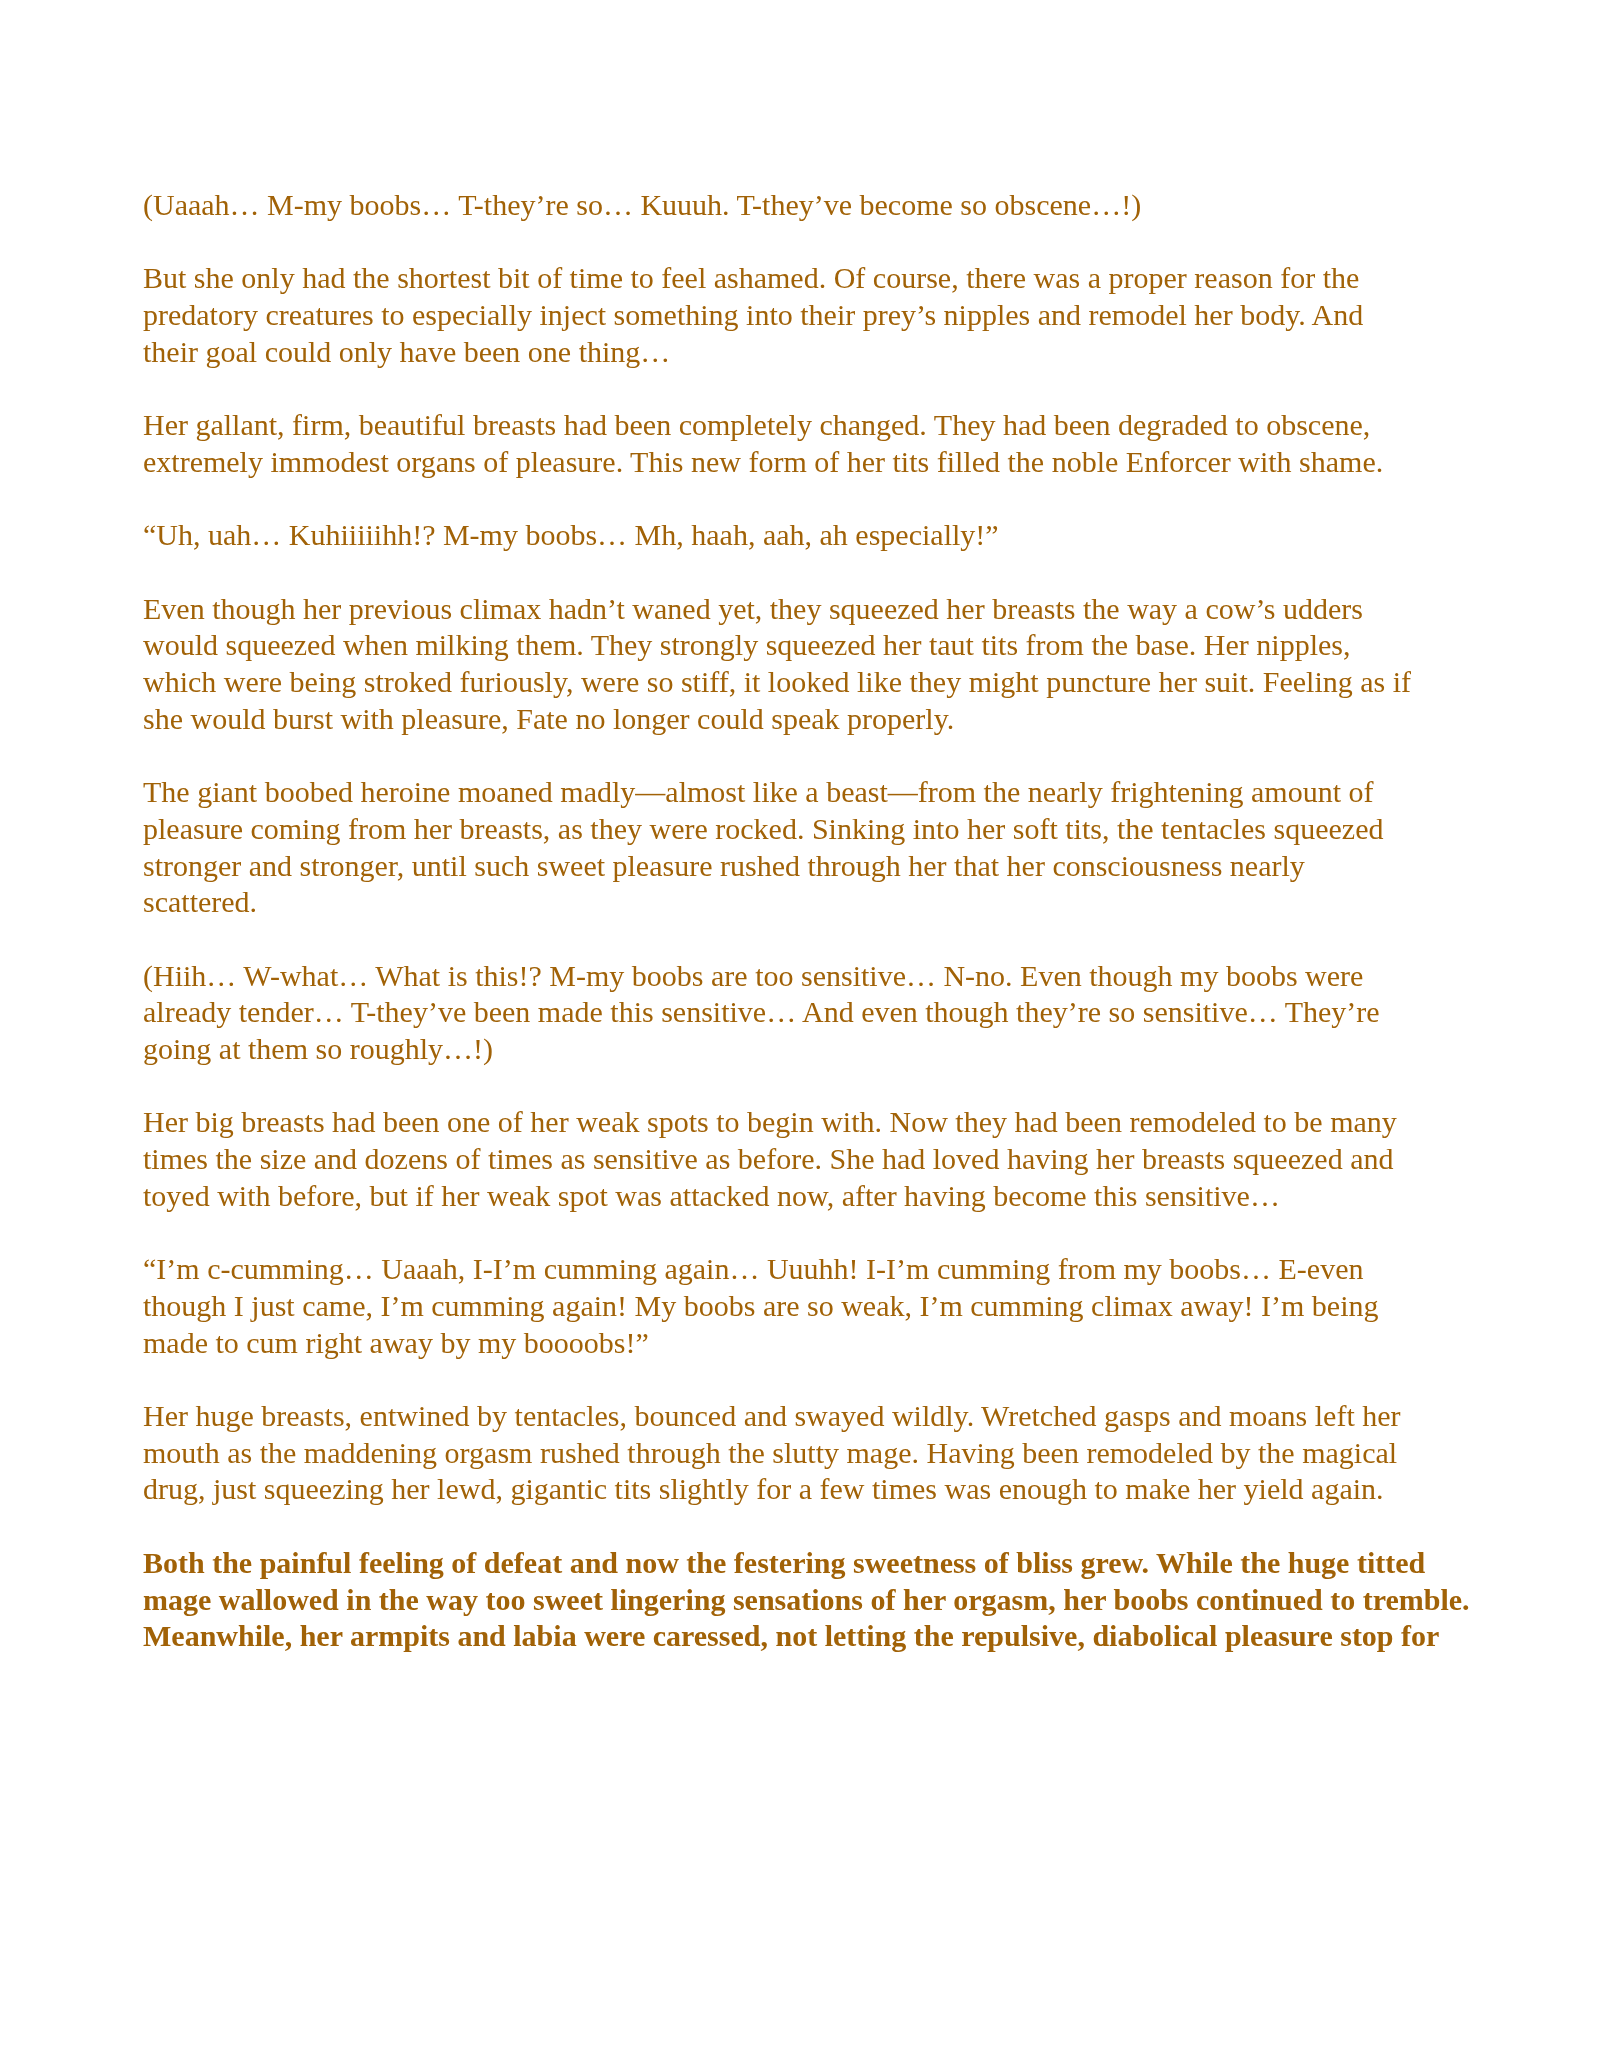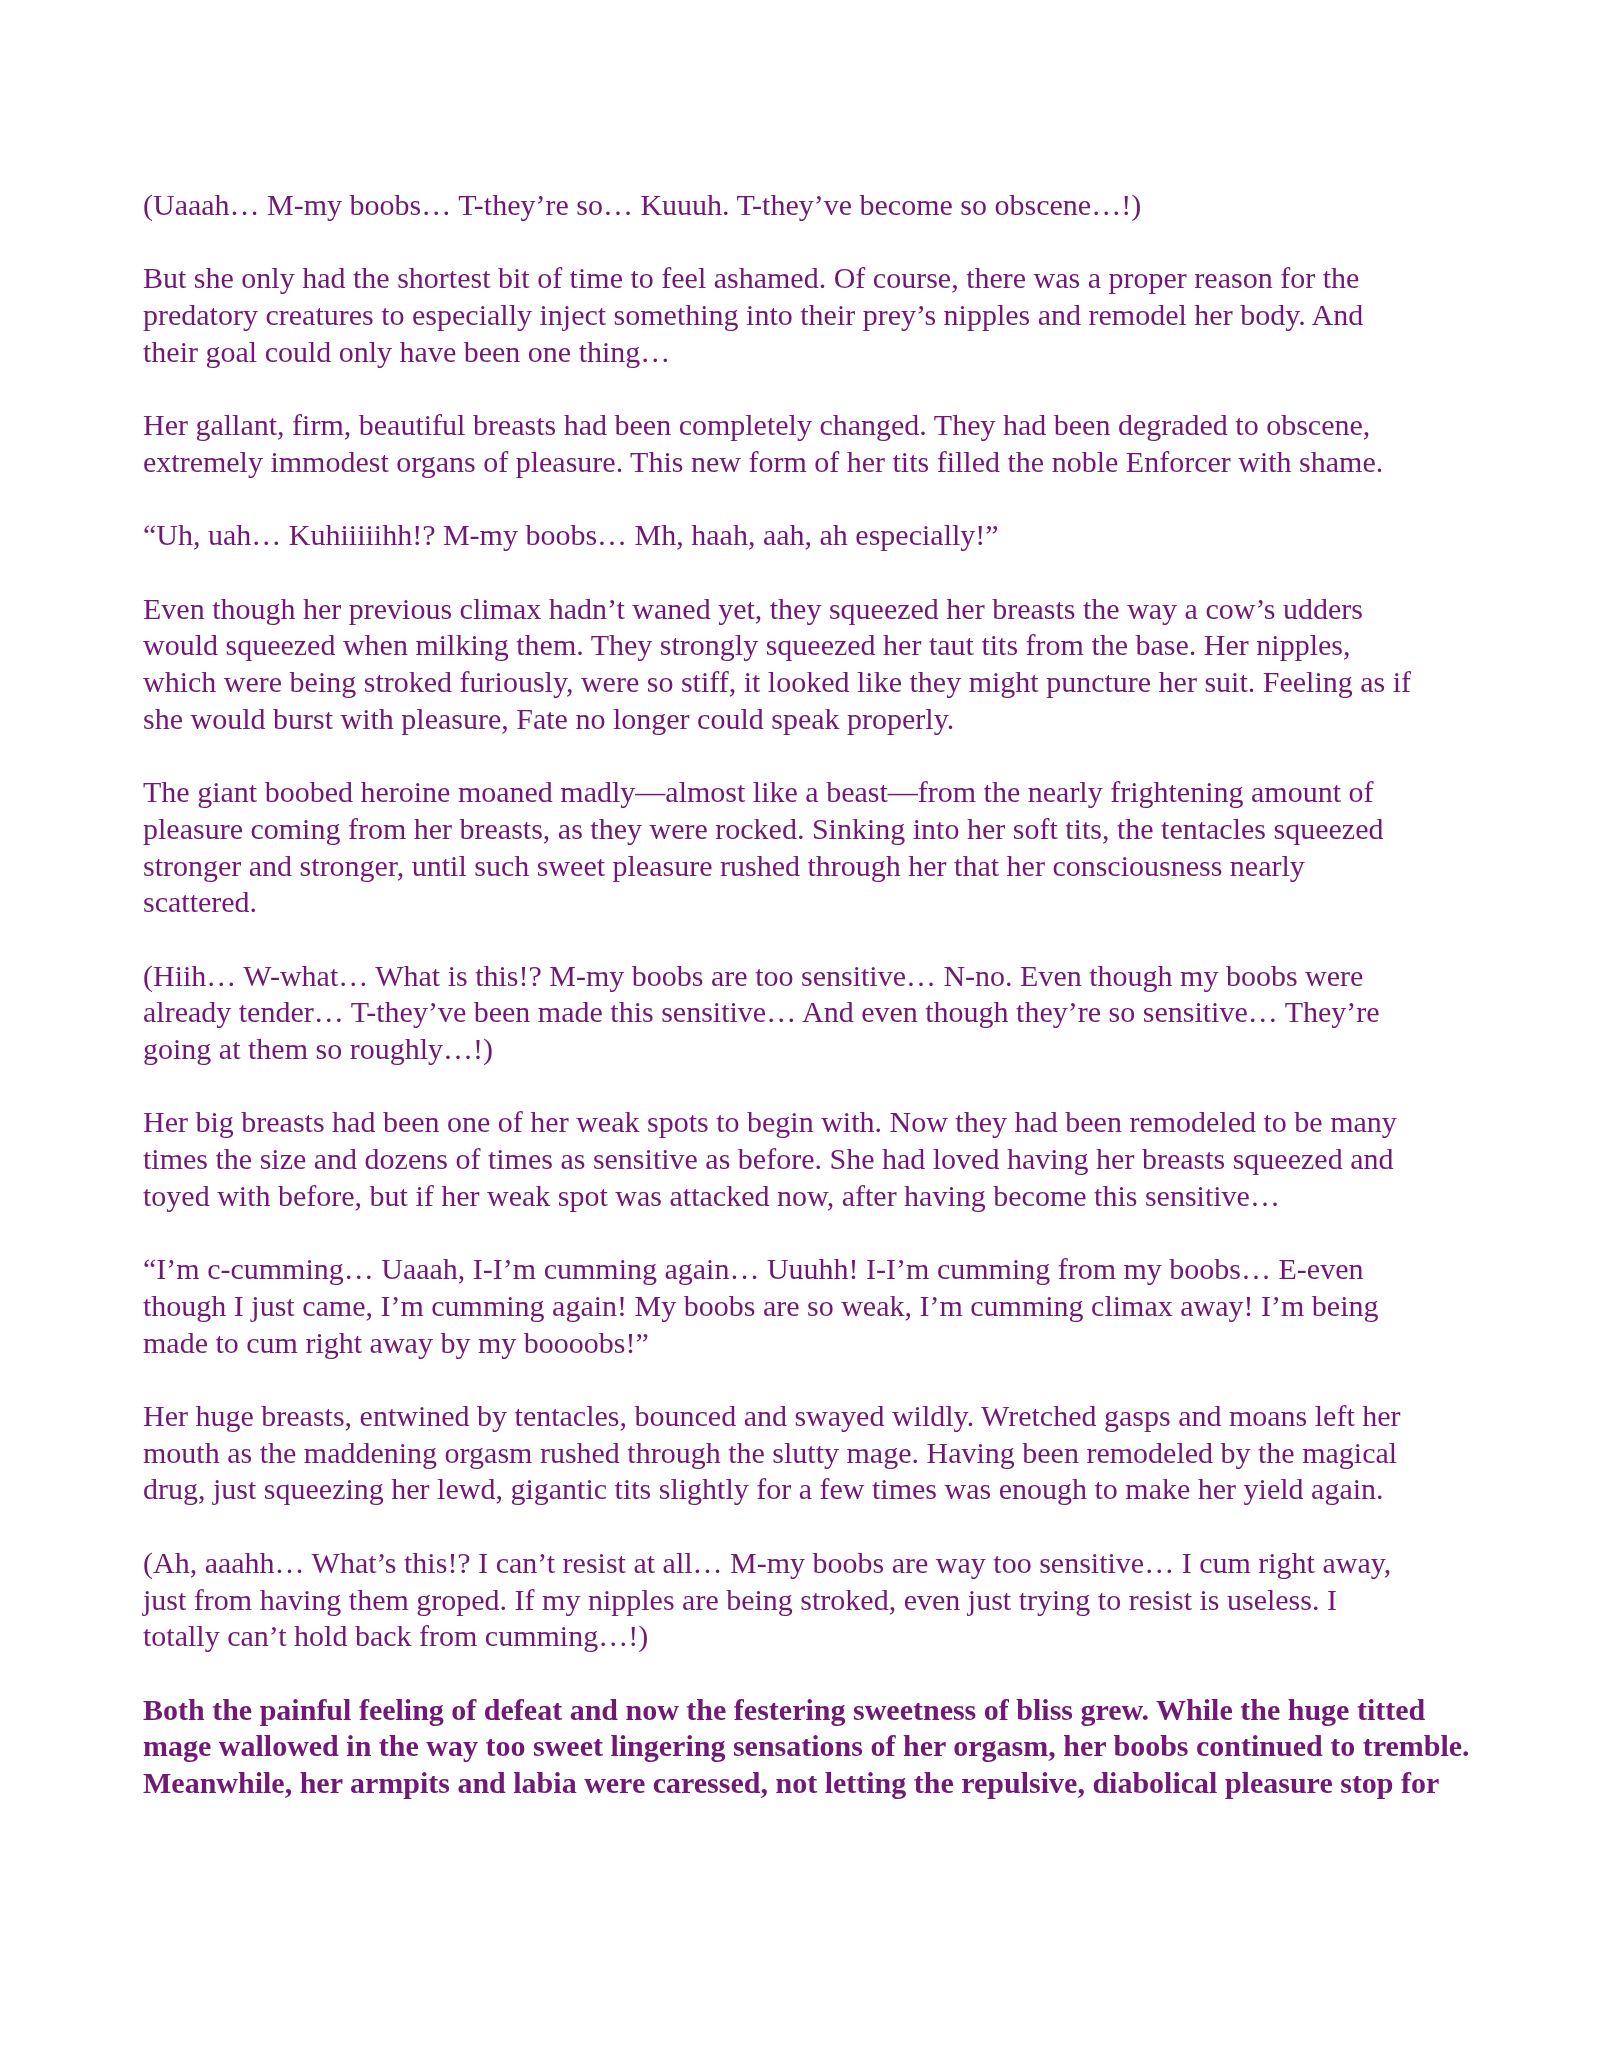--- a/index.html
+++ b/index.html
@@ -17,21 +17,21 @@
   .text-block {
     position: absolute;
     left: 143px;
     top: 187px;
     width: 1360px;
   }
   .para {
     font-family: "Liberation Serif", "DejaVu Serif", serif;
     font-size: 30px;
     line-height: 36.7px;
-    color: #701a75;
+    color: #a16207;
     margin: 0 0 36.7px 0;
     white-space: pre-line;
     text-align: left;
   }
   .para:last-child {
     margin-bottom: 0;
     font-weight: bold;
   }
 </style>
 </head>
@@ -59,20 +59,17 @@
 going at them so roughly…!)</p>
     <p class="para">Her big breasts had been one of her weak spots to begin with. Now they had been remodeled to be many
 times the size and dozens of times as sensitive as before. She had loved having her breasts squeezed and
 toyed with before, but if her weak spot was attacked now, after having become this sensitive…</p>
     <p class="para">“I’m c-cumming… Uaaah, I-I’m cumming again… Uuuhh! I-I’m cumming from my boobs… E-even
 though I just came, I’m cumming again! My boobs are so weak, I’m cumming climax away! I’m being
 made to cum right away by my boooobs!”</p>
     <p class="para">Her huge breasts, entwined by tentacles, bounced and swayed wildly. Wretched gasps and moans left her
 mouth as the maddening orgasm rushed through the slutty mage. Having been remodeled by the magical
 drug, just squeezing her lewd, gigantic tits slightly for a few times was enough to make her yield again.</p>
-    <p class="para">(Ah, aaahh… What’s this!? I can’t resist at all… M-my boobs are way too sensitive… I cum right away,
-just from having them groped. If my nipples are being stroked, even just trying to resist is useless. I
-totally can’t hold back from cumming…!)</p>
     <p class="para">Both the painful feeling of defeat and now the festering sweetness of bliss grew. While the huge titted
 mage wallowed in the way too sweet lingering sensations of her orgasm, her boobs continued to tremble.
 Meanwhile, her armpits and labia were caressed, not letting the repulsive, diabolical pleasure stop for</p>
   </div>
 </div>
 
 </body></html>

